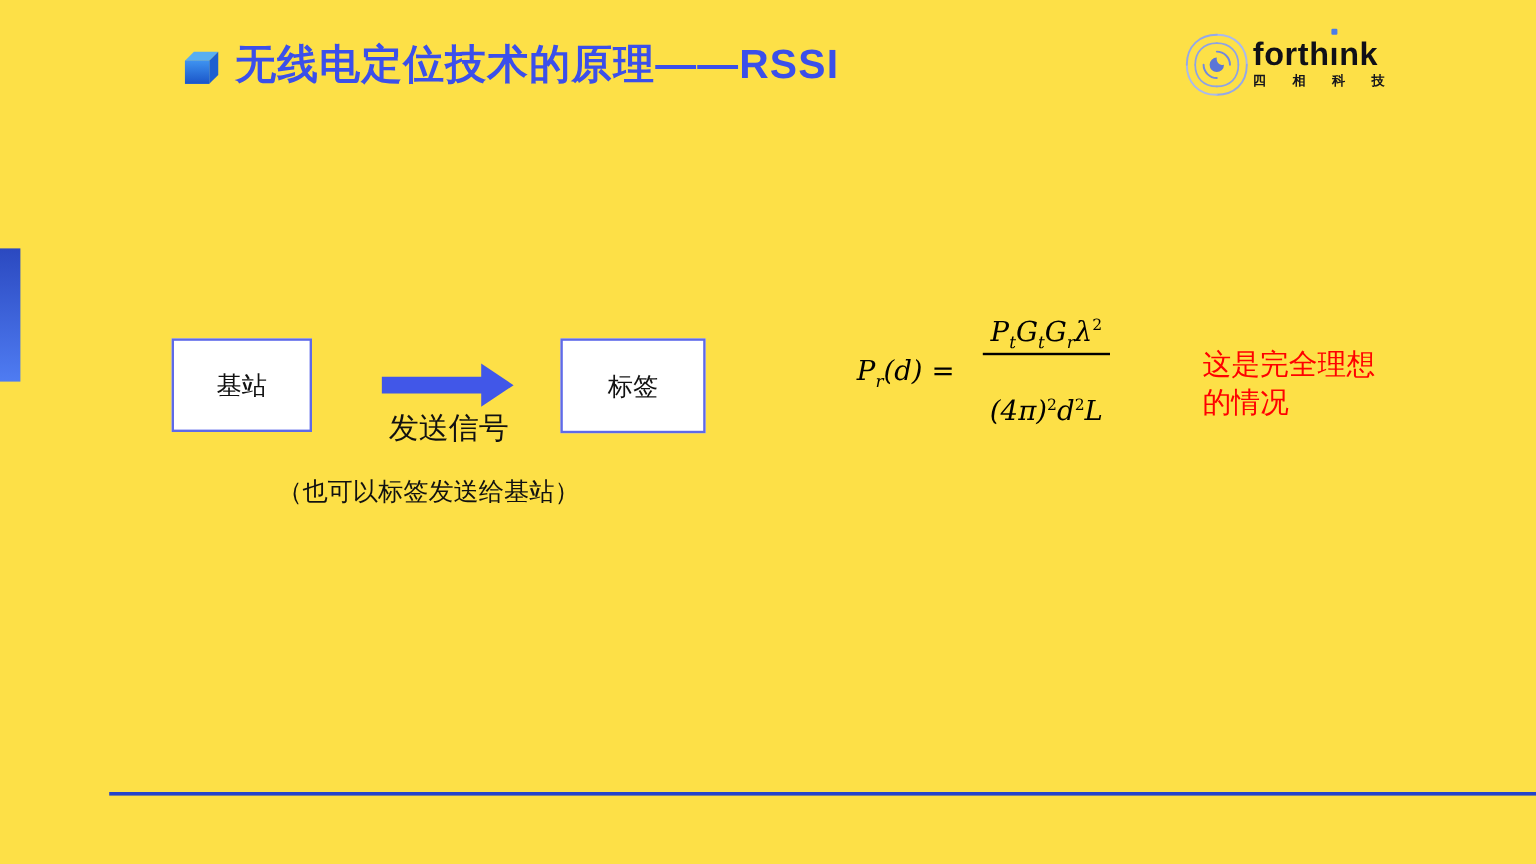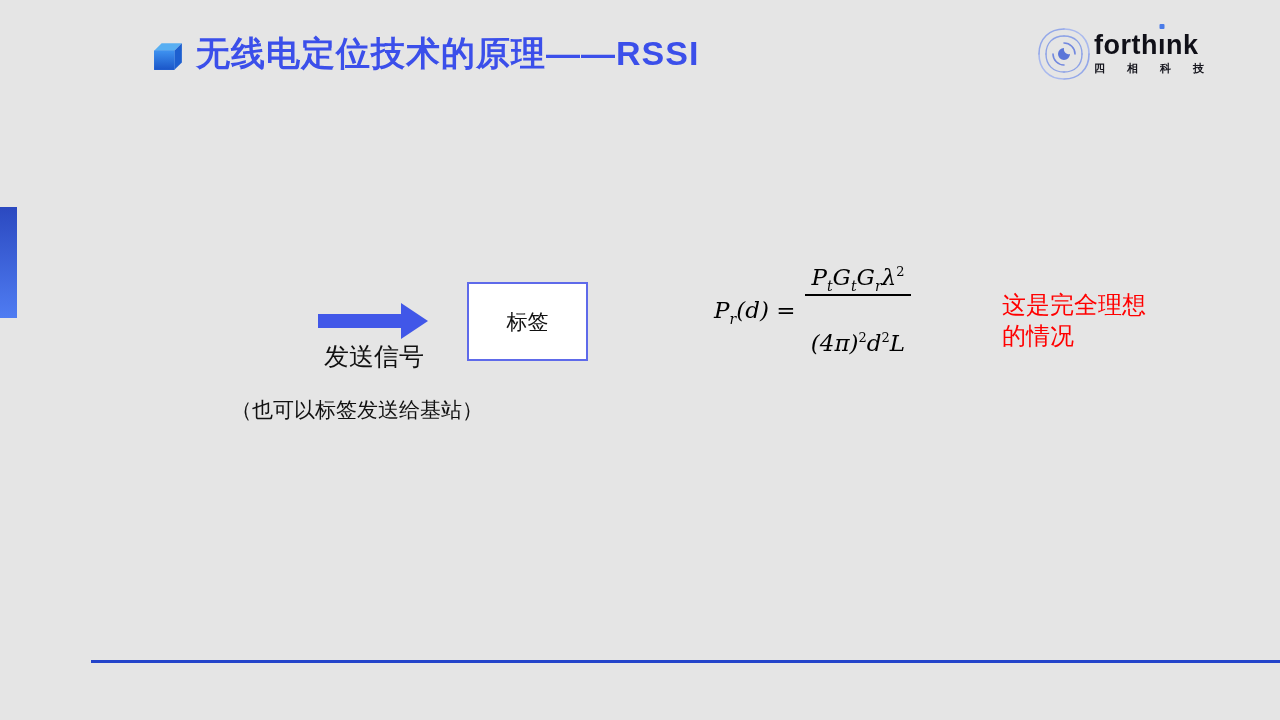--- a/index.html
+++ b/index.html
@@ -1,28 +1,28 @@
 <!DOCTYPE html>
 <html><head>
 <meta charset="utf-8">
 <style>
   html,body{margin:0;padding:0;background:#888;}
   .slide{
-    position:relative;width:1280px;height:720px;background:#e5e5e5;
+    position:relative;width:1280px;height:720px;background:#fde047;
     overflow:hidden;font-family:"Liberation Sans","DejaVu Sans",sans-serif;
     margin:0 auto;
   }
   
   .cube-icon{position:absolute;left:152px;top:40px;width:32px;height:32px;}
   .slide-title{
     position:absolute;left:196px;top:31px;
     font-size:34px;font-weight:bold;color:#3B4FEA;letter-spacing:1px;
     white-space:nowrap;
   }
-  .logo{position:absolute;left:1034px;top:24px;width:180px;height:62px;}
+  .logo{position:absolute;left:984px;top:24px;width:180px;height:62px;}
   .logo-swirl{position:absolute;left:0;top:0;width:60px;height:60px;}
   .logo-text{position:absolute;left:60px;top:8px;}
   .logo-brand{
     font-size:27px;font-weight:bold;color:#101018;line-height:1;
     letter-spacing:0.5px;white-space:nowrap;
   }
   .iwrap{position:relative;}
   .idot{position:absolute;left:50%;top:-6px;transform:translateX(-50%);
     width:5px;height:5px;background:#4A7BE8;border-radius:1px;}
   .logo-subtitle{
@@ -50,21 +50,21 @@
   .diagram-note{
     position:absolute;left:231px;top:396px;font-size:21px;color:#111;
     white-space:nowrap;
   }
   
   .formula{
     position:absolute;left:714px;top:264px;display:flex;align-items:center;
     font-family:"DejaVu Serif","Liberation Serif",serif;font-style:italic;
     font-size:23px;color:#000;
   }
-  .formula .lhs{margin-right:10px;white-space:nowrap;}
+  .formula .lhs{margin-right:24px;white-space:nowrap;}
   .formula sub{font-size:14px;line-height:0;}
   .formula sup{font-size:13px;line-height:0;font-style:normal;}
   .frac{display:inline-flex;flex-direction:column;align-items:center;gap:31px;}
   .frac .num{padding:0 6px 4px 6px;border-bottom:2px solid #000;white-space:nowrap;}
   .frac .den{padding-top:3px;white-space:nowrap;}
   
   .ideal-note{
     position:absolute;left:1002px;top:289px;width:168px;
     color:#FF0000;font-size:24px;line-height:31px;white-space:pre-line;
   }
@@ -115,20 +115,21 @@
       <path d="M30,24 a6,6 0 1,0 6,6 a5,5 0 0,1 -6,-6 z" fill="#5B76D8"></path>
     </svg>
     <div class="logo-text">
       <div class="logo-brand"><span>forth</span><span class="iwrap"><span class="idot"></span><span>ı</span></span><span>nk</span></div>
       <div class="logo-subtitle">四相科技</div>
     </div>
   </div>
 
   <div class="accent-bar"></div>
 
+  <div class="dg-box left">基站</div>
 
   <svg class="signal-arrow" viewBox="0 0 112 40">
     <polygon points="0,13 83,13 83,2 110,20 83,38 83,27 0,27" fill="#4157E8"></polygon>
   </svg>
 
   <div class="arrow-label">发送信号</div>
 
   <div class="dg-box right">标签</div>
 
   <div class="diagram-note">（也可以标签发送给基站）</div>

